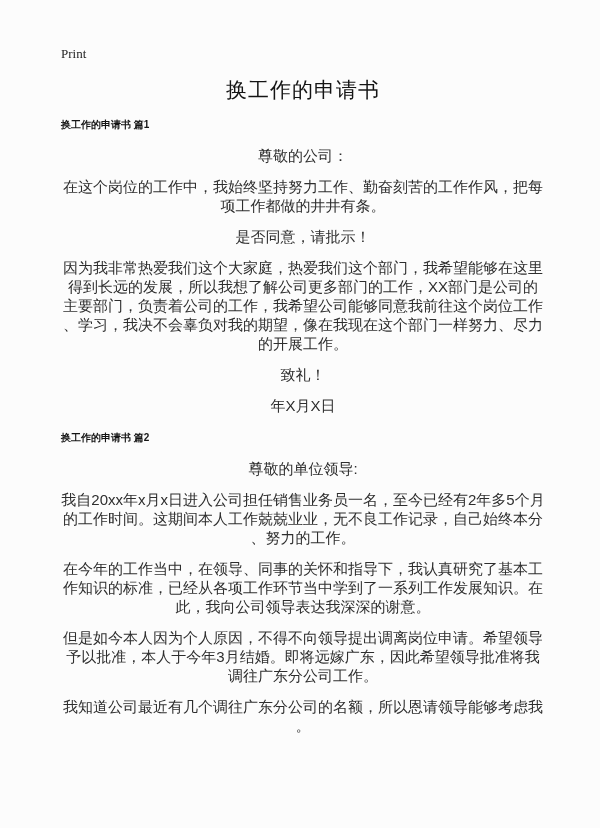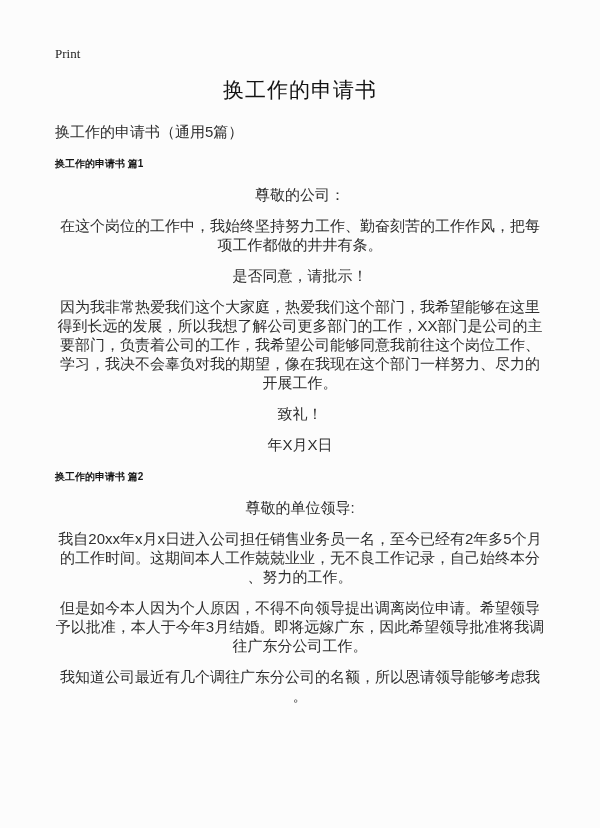--- a/index.html
+++ b/index.html
@@ -5,20 +5,21 @@
   * { margin: 0; padding: 0; box-sizing: border-box; }
   html, body { background: #ffffff; }
   .page {
     position: relative;
     width: 600px;
     height: 828px;
     background: #fcfcfc;
     overflow: hidden;
     font-family: "Liberation Sans", "DejaVu Sans", sans-serif;
     color: #2e2e2e;
+    padding-left: 6px;
   }
   .content {
     padding: 44px 55px 0 55px;
   }
   .print-link {
     font-family: "Liberation Serif", "DejaVu Serif", serif;
     font-size: 13px;
     line-height: 14px;
     color: #1f1f1f;
     display: inline-block;
@@ -59,34 +60,34 @@
 </head>
 <body>
 
 <div class="page">
   <div class="content">
 
     <span class="print-link">Print</span>
 
     <h1 class="doc-title">换工作的申请书</h1>
 
-    <div class="doc-subtitle">换工作的申请书（通用5篇）</div>
 
     <section>
       <h2 class="section-heading">换工作的申请书 篇1</h2>
       <p class="body-para">尊敬的公司：</p>
       <p class="body-para">在这个岗位的工作中，我始终坚持努力工作、勤奋刻苦的工作作风，把每项工作都做的井井有条。</p>
       <p class="body-para">是否同意，请批示！</p>
       <p class="body-para">因为我非常热爱我们这个大家庭，热爱我们这个部门，我希望能够在这里得到长远的发展，所以我想了解公司更多部门的工作，XX部门是公司的主要部门，负责着公司的工作，我希望公司能够同意我前往这个岗位工作、学习，我决不会辜负对我的期望，像在我现在这个部门一样努力、尽力的开展工作。</p>
       <p class="body-para">致礼！</p>
       <p class="body-para">年X月X日</p>
     </section>
 
     <section>
       <h2 class="section-heading">换工作的申请书 篇2</h2>
       <p class="body-para">尊敬的单位领导:</p>
       <p class="body-para">我自20xx年x月x日进入公司担任销售业务员一名，至今已经有2年多5个月的工作时间。这期间本人工作兢兢业业，无不良工作记录，自己始终本分、努力的工作。</p>
+      <p class="body-para">在今年的工作当中，在领导、同事的关怀和指导下，我认真研究了基本工作知识的标准，已经从各项工作环节当中学到了一系列工作发展知识。在此，我向公司领导表达我深深的谢意。</p>
       <p class="body-para">但是如今本人因为个人原因，不得不向领导提出调离岗位申请。希望领导予以批准，本人于今年3月结婚。即将远嫁广东，因此希望领导批准将我调往广东分公司工作。</p>
       <p class="body-para">我知道公司最近有几个调往广东分公司的名额，所以恩请领导能够考虑我。</p>
     </section>
 
   </div>
 </div>
 
 </body></html>

